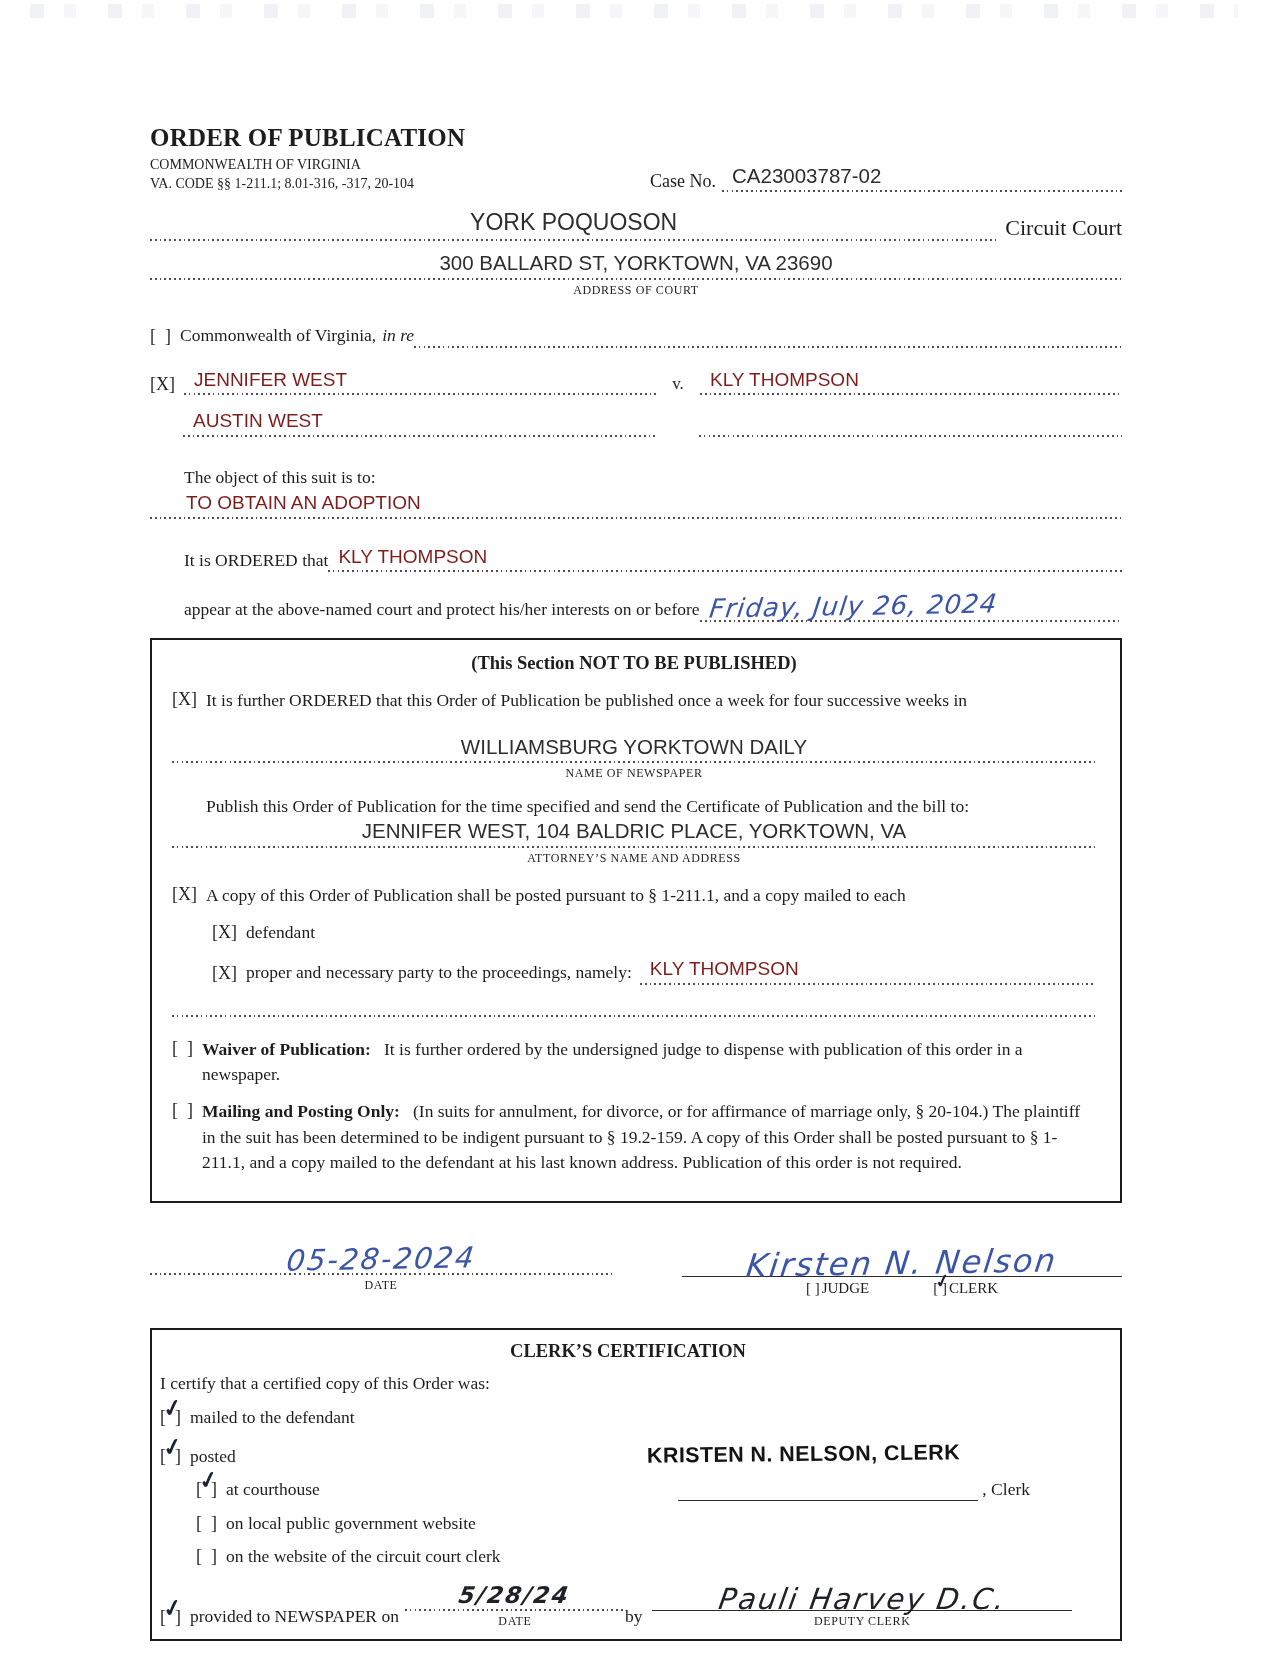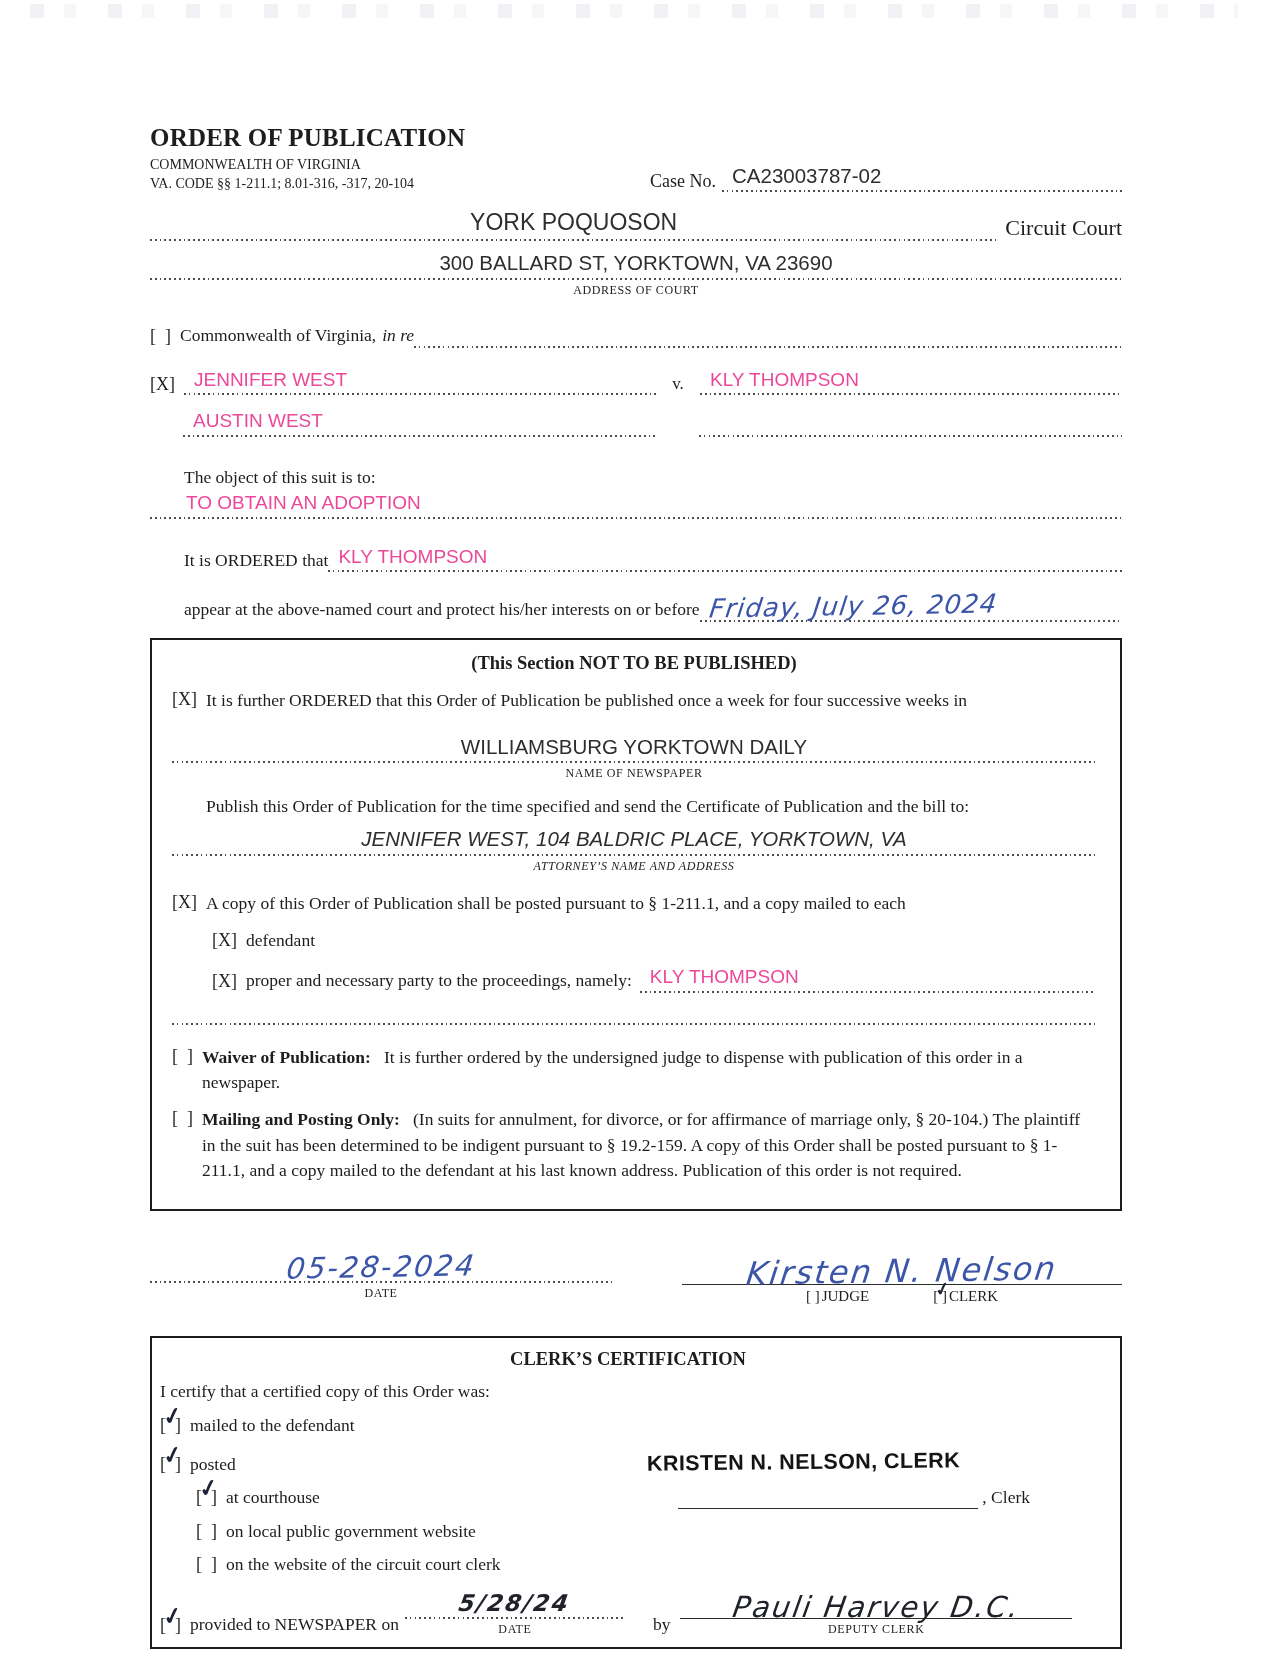--- a/index.html
+++ b/index.html
@@ -17,21 +17,21 @@
   .t3{font-size:14px;margin-top:1px;}
   .caseno{flex:1;display:flex;align-items:flex-end;padding-top:6px;}
   .caseno .lbl{font-size:18px;padding:0 6px 0 0;}
 
   
   .fill{position:relative;flex:1;min-width:40px;}
   .fill .val{display:block;padding:0 4px 2px 10px;white-space:nowrap;}
   .fill .val.center{text-align:center;padding-left:4px;}
   .dotline{height:2px;background-image:repeating-linear-gradient(90deg,#4d4d4d 0 1.7px,transparent 1.7px 4.8px);}
   .solidline{height:0;border-bottom:1.6px solid #2b2b2b;}
-  .typed{font-family:"Liberation Sans",sans-serif;font-size:19px;color:#ec4899;}
+  .typed{font-family:"Liberation Sans",sans-serif;font-size:19px;color:#7f1d1d;}
   .typed-lg{font-family:"Liberation Sans",sans-serif;font-size:23px;color:#2e2e2e;}
   .typed-md{font-family:"Liberation Sans",sans-serif;font-size:20.5px;color:#2e2e2e;}
   .cap{font-size:12px;letter-spacing:.6px;text-align:center;margin-top:3px;color:#222;}
 
   .row{display:flex;align-items:flex-end;}
   .ind{margin-left:34px;}
   .ind2{margin-left:40px;}
 
   
   .cb{display:inline-block;position:relative;white-space:pre;flex:0 0 auto;margin-right:9px;font-size:18px;}
@@ -190,21 +190,21 @@
       <div style="margin-top:20px;">
         <div class="fill">
           <span class="val center typed-md">WILLIAMSBURG YORKTOWN DAILY</span>
           <div class="dotline"></div>
         </div>
         <div class="cap">NAME OF NEWSPAPER</div>
       </div>
 
       <div style="margin-top:15px;margin-left:34px;">Publish this Order of Publication for the time specified and send the Certificate of Publication and the bill to:</div>
 
-      <div style="margin-top:8px;font-style:italic;">
+      <div style="">
         <div class="fill">
           <span class="val center typed-md">JENNIFER WEST, 104 BALDRIC PLACE, YORKTOWN, VA</span>
           <div class="dotline"></div>
         </div>
         <div class="cap">ATTORNEY’S NAME AND ADDRESS</div>
       </div>
 
       <div class="row" style="margin-top:17px;align-items:flex-start;">
         <span class="cb">[X]</span>
         <div class="para">A copy of this Order of Publication shall be posted pursuant to § 1-211.1, and a copy mailed to each</div>
@@ -308,21 +308,21 @@
       <div class="row" style="margin-top:10px;align-items:flex-end;">
         <span class="cb"><span>[&nbsp;&nbsp;]</span><span class="tick">✓</span></span>
         <span class="lblpad">provided to NEWSPAPER on</span>
         <div style="width:220px;margin-left:6px;">
           <div class="fill">
             <span class="val center"><span class="hwd hwd-date">5/28/24</span></span>
             <div class="dotline"></div>
           </div>
           <div class="cap">DATE</div>
         </div>
-        <span class="lblpad" style="margin:0 10px 0 28px;">by</span>
+        <span class="lblpad" style="margin:0 10px 0 0;">by</span>
         <div class="flex1" style="margin-right:24px;">
           <div class="fill">
             <span class="val center"><span class="hwd hwd-sig">Pauli Harvey  D.C.</span></span>
             <div class="solidline"></div>
           </div>
           <div class="cap">DEPUTY CLERK</div>
         </div>
       </div>
     </div>
 

